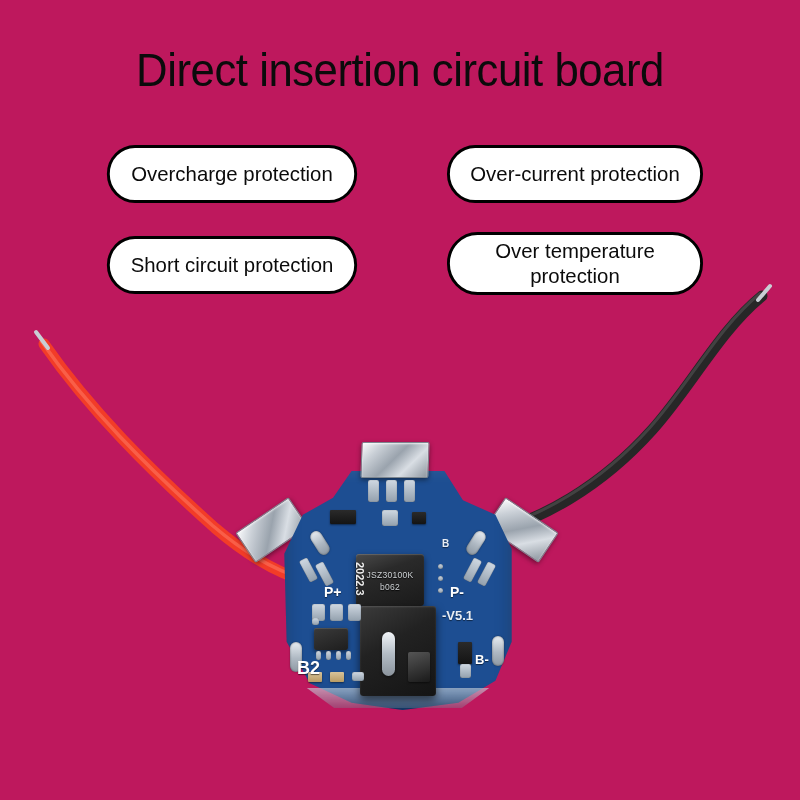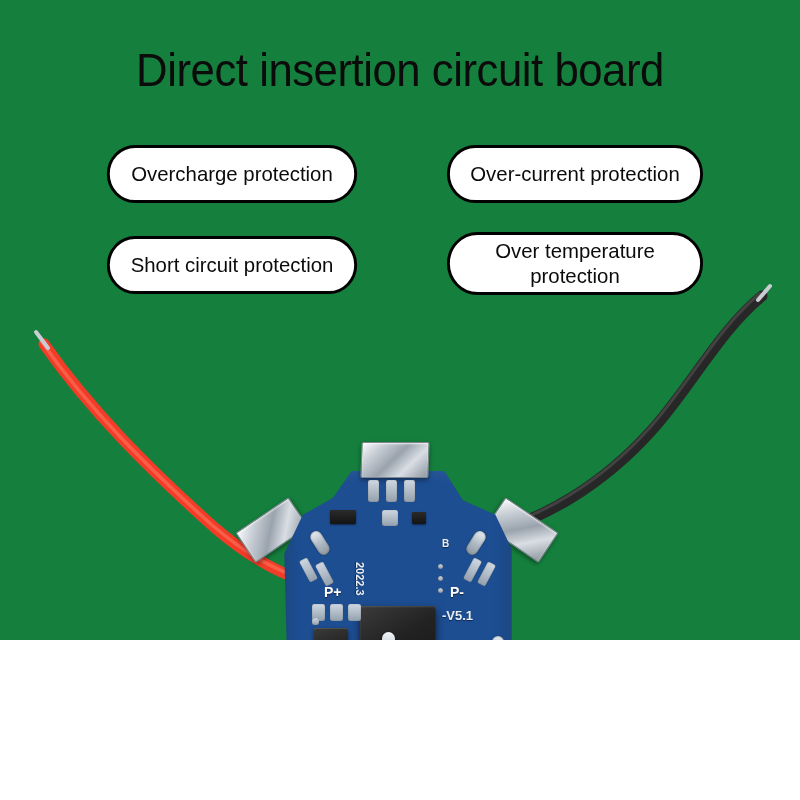--- a/index.html
+++ b/index.html
@@ -3,22 +3,22 @@
 <meta charset="utf-8">
 <style>
   html, body {
     margin: 0;
     padding: 0;
     background: #ffffff;
   }
   #page {
     position: relative;
     width: 800px;
-    height: 640px;
-    background: #15803d;
+    height: 800px;
+    background: #be185d;
     overflow: hidden;
     font-family: "Liberation Sans", sans-serif;
   }
 
   
   #title {
     position: absolute;
     left: 0;
     top: 42px;
     width: 800px;
@@ -191,21 +191,21 @@
   .silk {
     position: absolute;
     color: #ffffff;
     font-family: "Liberation Sans", sans-serif;
     font-weight: 700;
     text-shadow: 0 1px 1px rgba(0,0,0,0.55);
     white-space: nowrap;
   }
   #silk-pplus  { left: 42px;  top: 118px; font-size: 14px; }
   #silk-pminus { left: 168px; top: 118px; font-size: 14px; }
-  #silk-b2     { left: 15px;  top: 192px; font-size: 14px; text-align: center; }
+  #silk-b2     { left: 15px;  top: 192px; font-size: 18px; text-align: center; }
   #silk-bminus { left: 193px; top: 186px; font-size: 13px; }
   #silk-ver    { left: 160px; top: 142px; font-size: 13px; opacity: 0.9; }
   #silk-bsmall { left: 160px; top: 72px;  font-size: 10px; opacity: 0.9; }
   #silk-vert   { left: 84px;  top: 96px;  font-size: 11px; transform: rotate(90deg); transform-origin: left top; opacity: 0.92; }
 </style>
 </head>
 <body>
 
 <div id="page">
 
@@ -258,20 +258,24 @@
 
       <div class="goldpad" style="left:22px; top:92px;  width:9px;  height:24px; transform:rotate(-28deg);"></div>
       <div class="goldpad" style="left:38px; top:96px;  width:9px;  height:24px; transform:rotate(-28deg);"></div>
       <div class="goldpad" style="left:186px; top:92px; width:9px;  height:24px; transform:rotate(28deg);"></div>
       <div class="goldpad" style="left:200px; top:96px; width:9px;  height:24px; transform:rotate(28deg);"></div>
 
       <div class="smd" style="left:48px; top:44px; width:26px; height:14px;"></div>
       <div class="smd" style="left:130px; top:46px; width:14px; height:12px;"></div>
       <div class="goldpad" style="left:100px; top:44px; width:16px; height:16px;"></div>
 
+      <div class="mosfet" style="left:74px; top:88px; width:68px; height:52px;">
+        <div class="mosfet-label" style="top:16px;">JSZ30100K</div>
+        <div class="mosfet-label" style="top:28px;">b062</div>
+      </div>
       <div class="goldpad" style="left:80px;  top:140px; width:12px; height:8px;"></div>
       <div class="goldpad" style="left:102px; top:140px; width:12px; height:8px;"></div>
       <div class="goldpad" style="left:124px; top:140px; width:12px; height:8px;"></div>
 
       <div class="blackconn" style="left:78px; top:140px; width:76px; height:90px;"></div>
       <div class="metalpin" style="left:100px; top:166px; width:13px; height:44px;"></div>
       <div class="smd" style="left:126px; top:186px; width:22px; height:30px; border-radius:2px; background:linear-gradient(160deg,#555,#1a1a1a);"></div>
 
       <div class="soic" style="left:32px; top:162px; width:34px; height:22px;"></div>
       <div class="goldpad" style="left:34px; top:185px; width:5px; height:9px;"></div>

